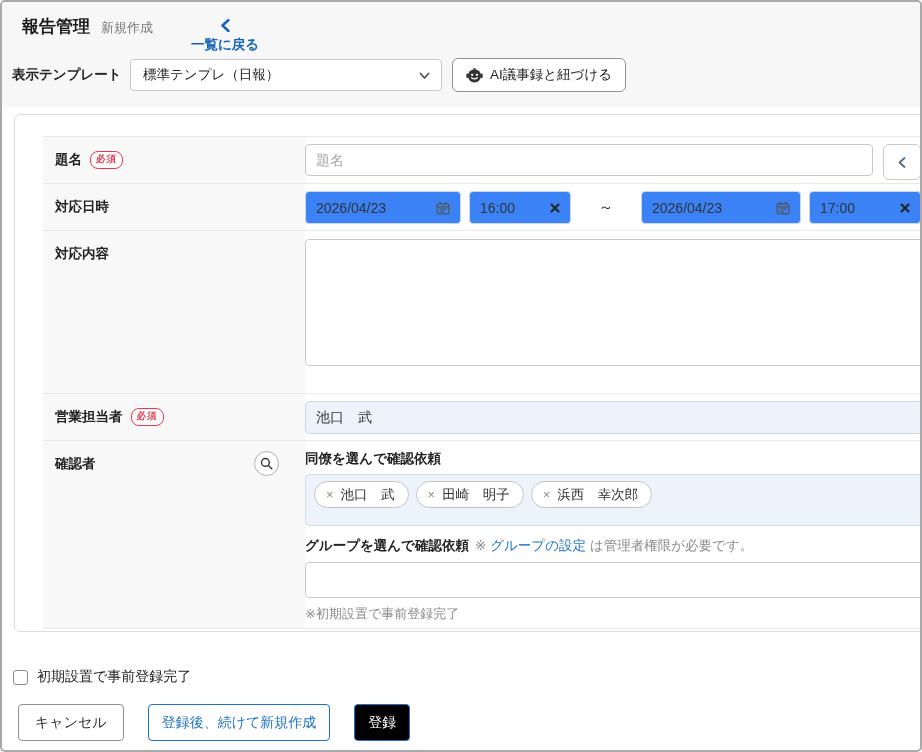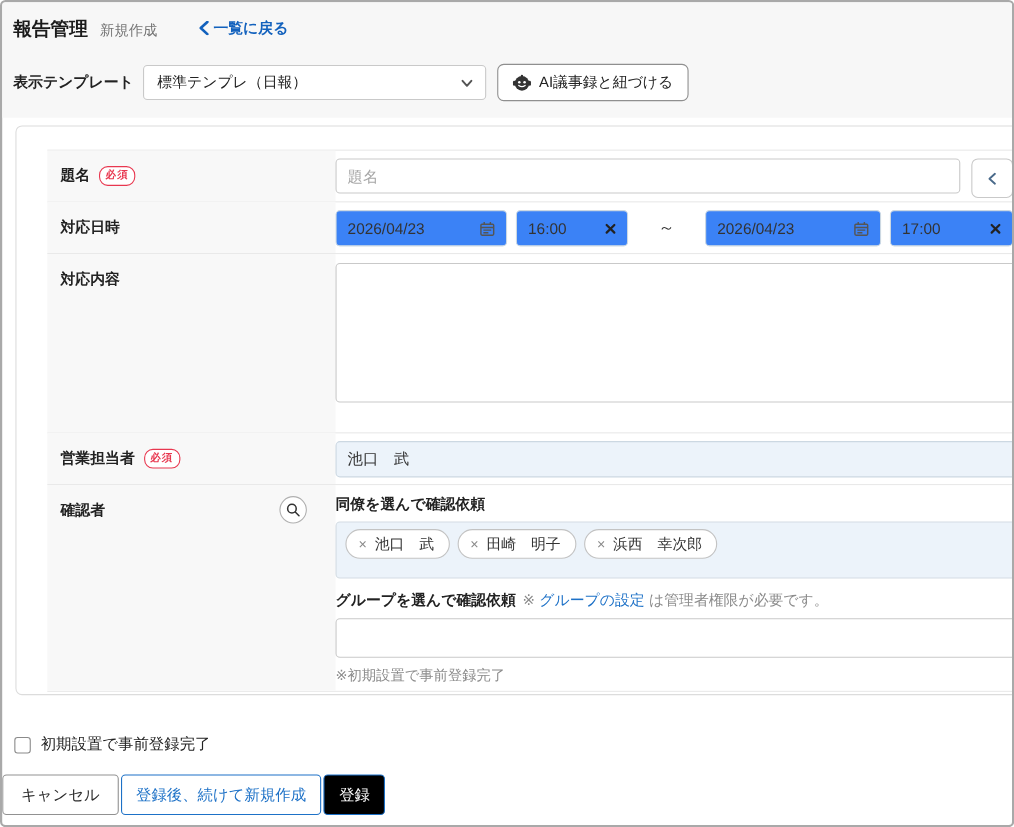--- a/index.html
+++ b/index.html
@@ -4,24 +4,24 @@
 <style>
   * { margin:0; padding:0; box-sizing:border-box; }
   html,body { width:922px; height:752px; background:#fff; font-family:"Liberation Sans","DejaVu Sans",sans-serif; }
   .window {
     position:relative; width:922px; height:752px;
     border:2px solid #a9a9a9; border-radius:5px; overflow:hidden; background:#fff;
   }
   
   .header { position:absolute; top:0; left:0; width:100%; height:105px; background:#f7f7f7; }
   .title-row { position:absolute; top:13px; left:10px; display:flex; align-items:baseline; }
-  .page-title { font-size:17px; font-weight:bold; color:#1b1b1b; }
+  .page-title { font-size:17px; font-weight:bold; color:#1b1b1b;margin-left:10px; }
   .page-subtitle { font-size:13px; color:#757575; margin-left:11px; }
   .back-link { margin-left:38px; display:inline-flex; align-items:center; gap:4px;
-    color:#1261bd; font-size:13.5px; font-weight:bold; text-decoration:none; cursor:pointer; }
+    color:#1261bd; font-size:13.5px; font-weight:bold; text-decoration:none; cursor:pointer;flex-direction:column; }
   .template-row { position:absolute; top:56px; left:10px; display:flex; align-items:center; }
   .tpl-label { font-size:13.5px; font-weight:bold; color:#222; width:118px; }
   .select {
     position:relative; width:312px; height:32px; background:#fff; border:1px solid #c9c9c9;
     border-radius:4px; font-size:13.5px; color:#222; display:flex; align-items:center;
     padding:0 30px 0 12px; cursor:pointer;
   }
   .select .chev { position:absolute; right:11px; top:12px; }
   .ai-btn {
     margin-left:10px; height:34px; display:inline-flex; align-items:center; gap:7px;
@@ -102,21 +102,21 @@
   .group-link { color:#1d71c7; text-decoration:none; cursor:pointer; margin-right:4px; }
   .group-input {
     margin-top:7px; width:620px; height:36px; border:1px solid #c9c9c9; border-radius:4px;
     font-size:14px; padding:0 10px; font-family:inherit; outline:none; display:block;
   }
   .note { margin-top:7px; font-size:13px; color:#8b8b8b; }
   
   .chk-row { position:absolute; top:666px; left:11px; display:flex; align-items:center; gap:9px; }
   .chk-box { width:15px; height:15px; border:1.4px solid #8a8a8a; border-radius:3px; background:#fff; cursor:pointer; flex:none; }
   .chk-label { font-size:14px; color:#222; }
-  .actions { position:absolute; top:702px; left:0; display:flex; gap:2px; }
+  .actions { position:absolute; top:702px; left:16px; display:flex; gap:24px; }
   .btn {
     height:37px; border-radius:4px; font-size:14px; padding:0 13px; background:#fff;
     cursor:pointer; font-family:inherit; white-space:nowrap;
   }
   .btn-cancel  { border:1px solid #919191; color:#2b2b2b; padding:0 16px; }
   .btn-outline { border:1px solid #1d71c7; color:#1d71c7; }
   .btn-primary { border:1px solid #1d71c7; background:#000000; color:#fff; }
   svg { display:block; }
 </style>
 </head>

